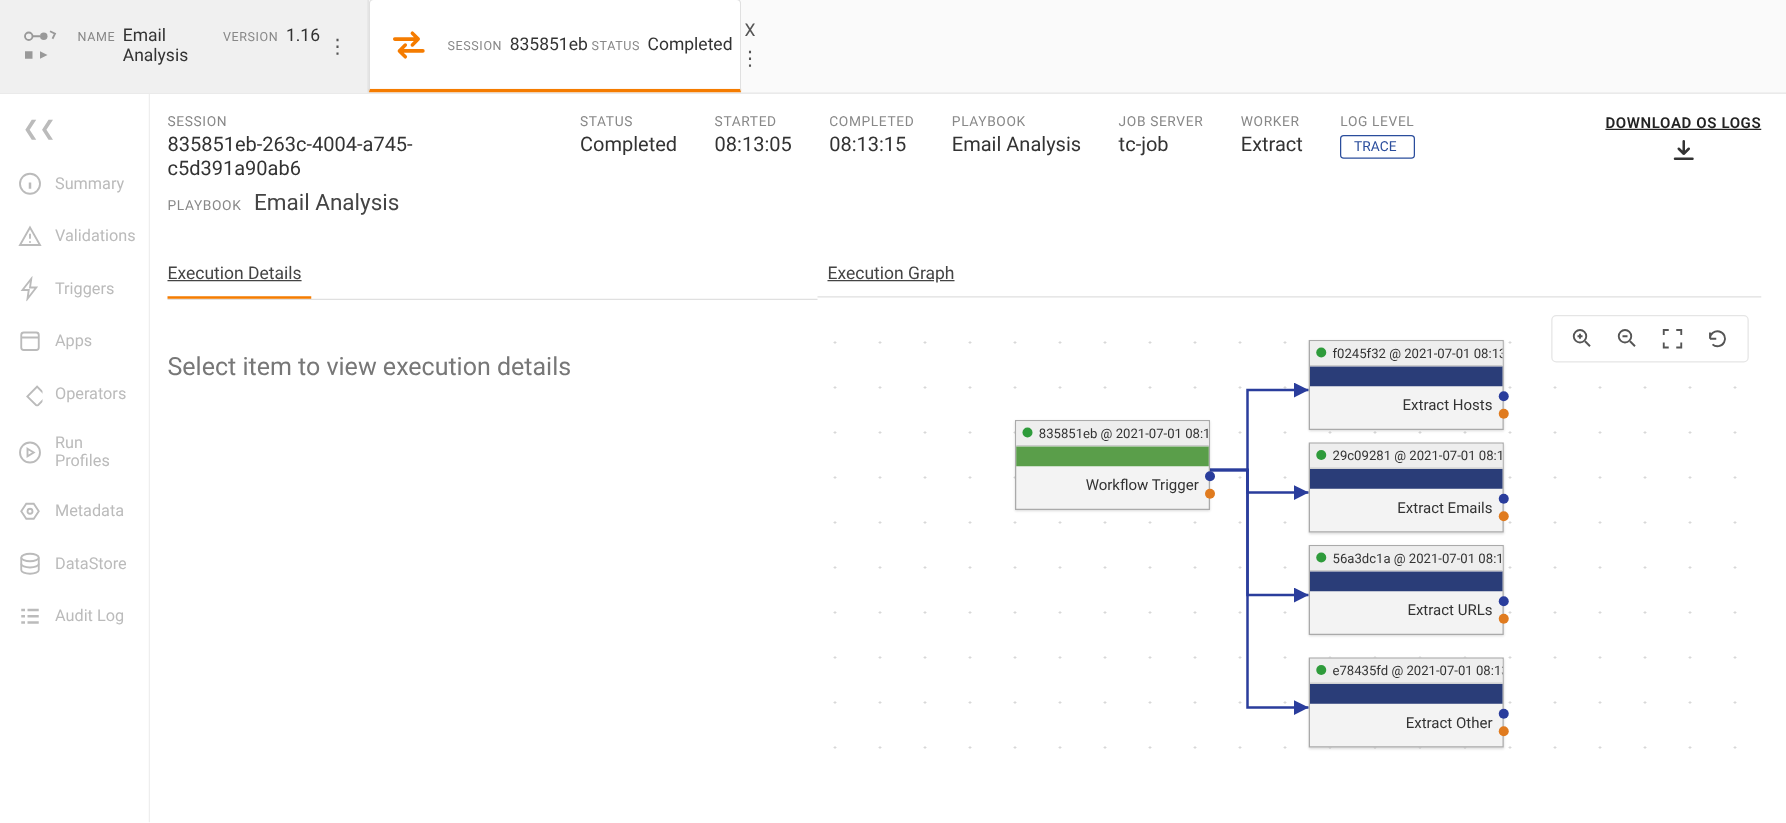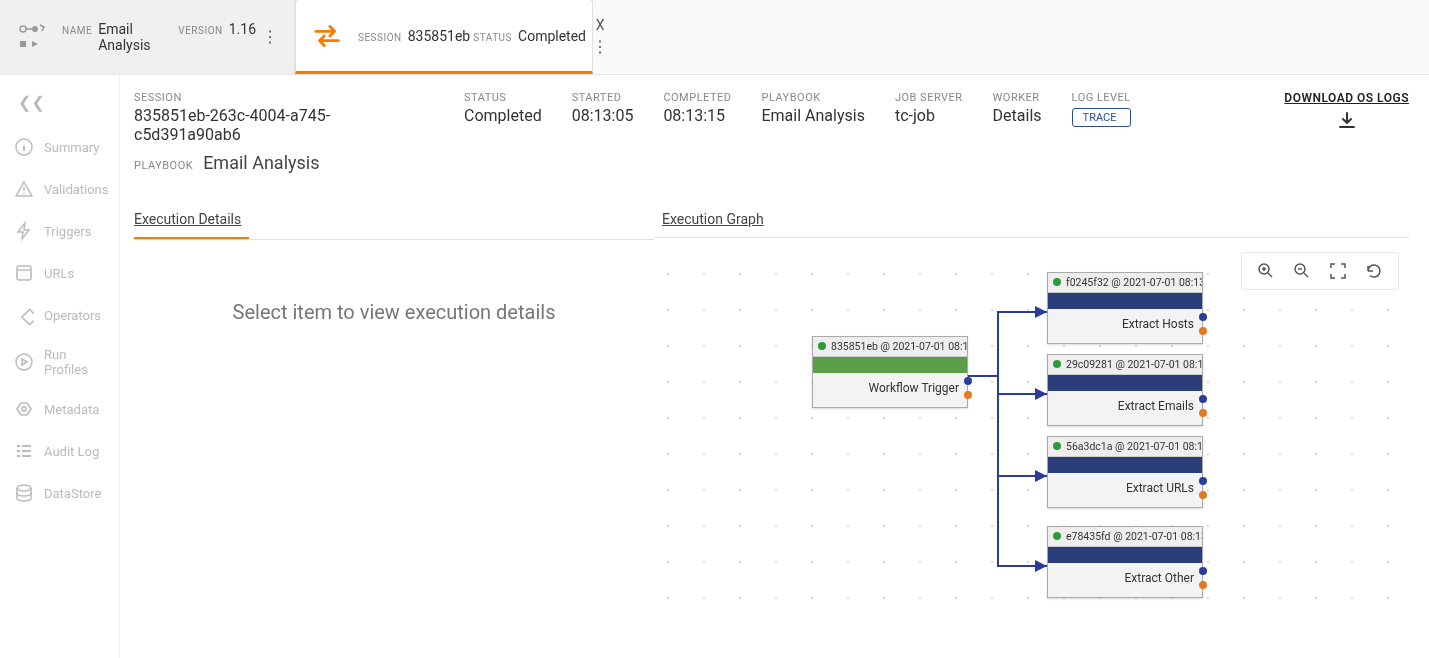--- a/index.html
+++ b/index.html
@@ -44,21 +44,21 @@
   .playbook-line .pl-value { font-size:18px; color:#444;}
   
   
   .panels { display:flex; margin-top:38px; height:100%;}
   .panel { position:relative;}
   .panel.left { width:520px;}
   .panel.right { flex:1;}
   .panel-title { font-size:14px; color:#444; padding-bottom:10px; border-bottom:1px solid #e0e0e0;text-decoration:underline;}
   .panel.left .panel-title { border-bottom:2px solid #f57c00; display:inline-block; padding-right:8px;}
   .panel.left .panel-title-wrap, .panel.right .panel-title-wrap { border-bottom:1px solid #e0e0e0;}
-  .placeholder-text { color:#777; font-size:20px; text-align:center; margin-top:60px;}
+  .placeholder-text { color:#777; font-size:20px; margin-top:41px;}
   
   
   .graph-area { position:relative; height:380px; background-image: radial-gradient(#d8d8d8 1px, transparent 1px); background-size: 36px 36px; background-position: -4px 10px; margin-top:8px;}
   .graph-controls { position:absolute; right:10px; top:6px; display:flex; gap:4px; background:#fff; border:1px solid #e5e5e5; border-radius:4px; padding:6px 8px; z-index:10;}
   .gcontrol { width:32px; height:24px; display:flex; align-items:center; justify-content:center; color:#555; cursor:pointer; font-size:16px;}
   
   .node { position:absolute; width:156px; border:1px solid #aaa; background:#f3f3f3; font-size:11px; box-shadow:0 1px 2px rgba(0,0,0,.15);}
   .node-head { padding:3px 6px 3px 18px; position:relative; font-size:10.5px; background:#eee; border-bottom:1px solid #ccc; white-space:nowrap; overflow:hidden;}
   .status-dot { position:absolute; left:5px; top:5px; width:8px; height:8px; border-radius:50%; background:#2e9b3b;}
   .node-bar { height:16px;}
@@ -161,21 +161,21 @@
           </span>
           <span>Triggers</span>
         </div>
         <div class="side-item">
           <span class="side-icon">
             <svg width="20" height="20" viewBox="0 0 20 20">
               <rect x="3" y="3" width="14" height="14" rx="2" fill="none" stroke="currentColor" stroke-width="1.5"></rect>
               <line x1="3" y1="7" x2="17" y2="7" stroke="currentColor" stroke-width="1.5"></line>
             </svg>
           </span>
-          <span>URLs</span>
+          <span>Apps</span>
         </div>
         <div class="side-item">
           <span class="side-icon">
             <svg width="20" height="20" viewBox="0 0 20 20">
               <rect x="10" y="2" width="11" height="11" transform="rotate(45 10 10)" fill="none" stroke="currentColor" stroke-width="1.5"></rect>
             </svg>
           </span>
           <span>Operators</span>
         </div>
         <div class="side-item">
@@ -188,44 +188,44 @@
           <span>Run Profiles</span>
         </div>
         <div class="side-item">
           <span class="side-icon">
             <svg width="20" height="20" viewBox="0 0 20 20">
               <path d="M3 10l4-6h6l4 6-4 6H7z" fill="none" stroke="currentColor" stroke-width="1.5"></path>
               <circle cx="10" cy="10" r="2" fill="none" stroke="currentColor" stroke-width="1.5"></circle>
             </svg>
           </span>
           <span>Metadata</span>
+        </div>
+        <div class="side-item">
+          <span class="side-icon">
+            <svg width="20" height="20" viewBox="0 0 20 20">
+              <ellipse cx="10" cy="5" rx="7" ry="3" fill="none" stroke="currentColor" stroke-width="1.5"></ellipse>
+              <path d="M3 5v10c0 1.7 3.1 3 7 3s7-1.3 7-3V5" fill="none" stroke="currentColor" stroke-width="1.5"></path>
+              <path d="M3 10c0 1.7 3.1 3 7 3s7-1.3 7-3" fill="none" stroke="currentColor" stroke-width="1.5"></path>
+            </svg>
+          </span>
+          <span>DataStore</span>
         </div>
         <div class="side-item">
           <span class="side-icon">
             <svg width="20" height="20" viewBox="0 0 20 20">
               <line x1="3" y1="5" x2="6" y2="5" stroke="currentColor" stroke-width="2"></line>
               <line x1="8" y1="5" x2="17" y2="5" stroke="currentColor" stroke-width="2"></line>
               <line x1="3" y1="10" x2="6" y2="10" stroke="currentColor" stroke-width="2"></line>
               <line x1="8" y1="10" x2="17" y2="10" stroke="currentColor" stroke-width="2"></line>
               <line x1="3" y1="15" x2="6" y2="15" stroke="currentColor" stroke-width="2"></line>
               <line x1="8" y1="15" x2="17" y2="15" stroke="currentColor" stroke-width="2"></line>
             </svg>
           </span>
           <span>Audit Log</span>
         </div>
-        <div class="side-item">
-          <span class="side-icon">
-            <svg width="20" height="20" viewBox="0 0 20 20">
-              <ellipse cx="10" cy="5" rx="7" ry="3" fill="none" stroke="currentColor" stroke-width="1.5"></ellipse>
-              <path d="M3 5v10c0 1.7 3.1 3 7 3s7-1.3 7-3V5" fill="none" stroke="currentColor" stroke-width="1.5"></path>
-              <path d="M3 10c0 1.7 3.1 3 7 3s7-1.3 7-3" fill="none" stroke="currentColor" stroke-width="1.5"></path>
-            </svg>
-          </span>
-          <span>DataStore</span>
-        </div>
       </div>
   </div>
 
   <div class="content">
     <div class="info-row">
       <div class="info-col" style="width:300px">
         <span class="info-label">SESSION</span>
         <span class="info-value">835851eb-263c-4004-a745-c5d391a90ab6</span>
       </div>
       <div class="info-col">
@@ -243,21 +243,21 @@
       <div class="info-col">
         <span class="info-label">PLAYBOOK</span>
         <span class="info-value">Email Analysis</span>
       </div>
       <div class="info-col">
         <span class="info-label">JOB SERVER</span>
         <span class="info-value">tc-job</span>
       </div>
       <div class="info-col">
         <span class="info-label">WORKER</span>
-        <span class="info-value">Details</span>
+        <span class="info-value">Extract</span>
       </div>
       <div class="info-col">
         <span class="info-label">LOG LEVEL</span>
         <span class="trace-badge">TRACE</span>
       </div>
       <div class="info-col download-col">
         <span class="download-label">DOWNLOAD OS LOGS</span>
         <span class="download-icon">
           <svg width="20" height="20" viewBox="0 0 20 20">
               <path d="M10 2v10m0 0l-4-4m4 4l4-4M3 16h14" stroke="#333" stroke-width="2" fill="none" stroke-linecap="round"></path>

